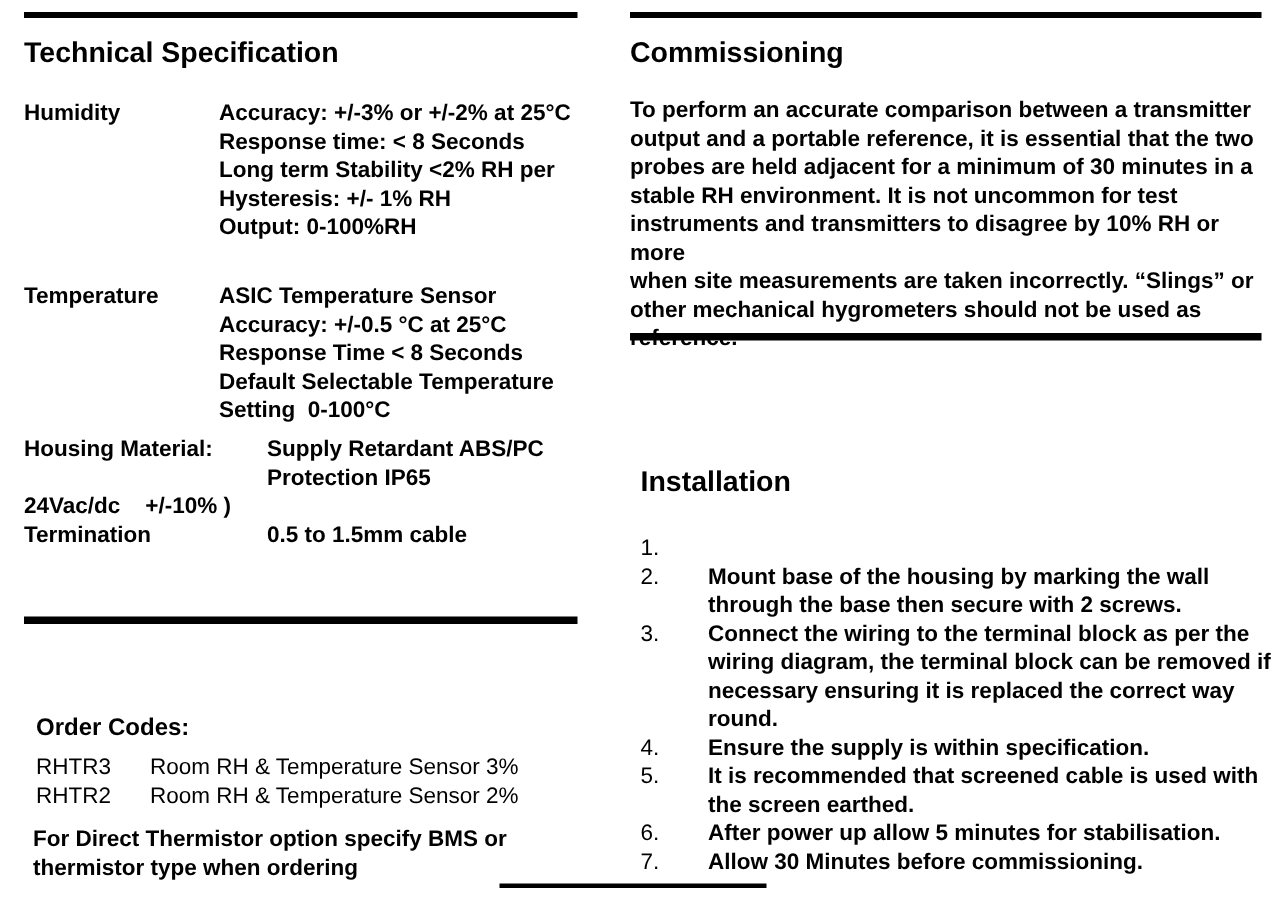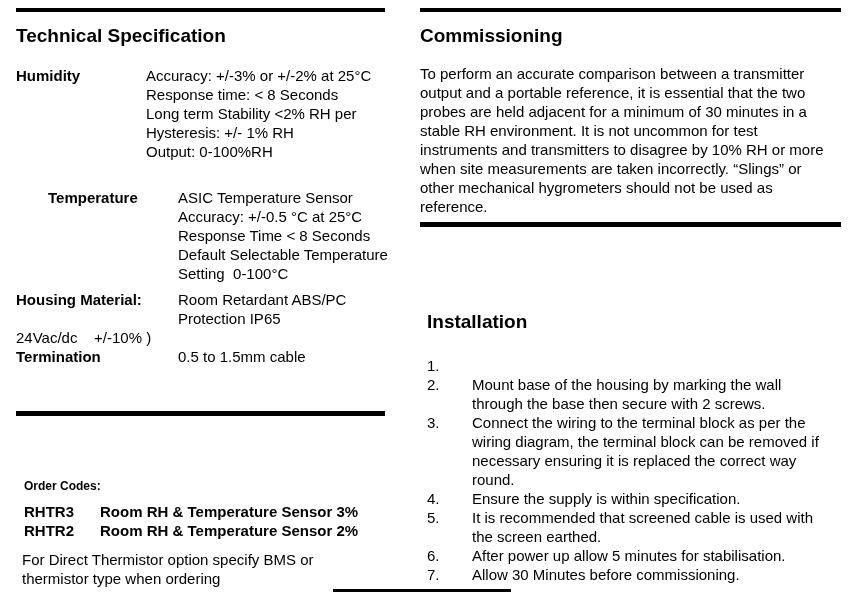--- a/index.html
+++ b/index.html
@@ -6,63 +6,63 @@
   html, body {
     width: 848px; height: 599px;
     background: #ffffff; color: #000000;
     font-family: "Liberation Sans", "DejaVu Sans", sans-serif;
     font-size: 15px; line-height: 19px;
     overflow: hidden; position: relative;
   }
   .abs { position: absolute; }
   .rule { position: absolute; background: #000000; }
   .h1 { font-size: 19px; font-weight: bold; line-height: 21px; white-space: nowrap; }
-  .h2 { font-size: 12px; font-weight: bold; line-height: 20px; white-space: nowrap; }
+  .h2 { font-size: 16px; font-weight: bold; line-height: 20px; white-space: nowrap; }
   .bold { font-weight: bold; }
-  .line { white-space: pre-wrap; }
+  .line { white-space: pre-wrap; font-weight: bold; }
   .spec-grid { display: grid; grid-template-columns: 119px 1fr; gap: 11px; }
   .detail-row { display: grid; grid-template-columns: 162px 1fr; }
   .oc-rows { margin-top: 6px; }
-  .oc-row { display: grid; grid-template-columns: 76px 1fr; font-weight: bold; }
+  .oc-row { display: grid; grid-template-columns: 76px 1fr; font-weight: normal; }
   .li { display: grid; grid-template-columns: 45px 1fr; }
 </style>
 </head>
 <body>
 
 <div class="rule" style="left:16px; top:8px; width:369px; height:4px;"></div>
 
 <div class="abs h1" style="left:16px; top:25px;">Technical Specification</div>
 
 <div class="abs spec-grid" style="left:16px; top:66px; width:369px;">
   <div class="bold">Humidity</div>
   <div>
     <div class="line">Accuracy: +/-3% or +/-2% at 25°C</div>
     <div class="line">Response time: &lt; 8 Seconds</div>
     <div class="line">Long term Stability &lt;2% RH per</div>
     <div class="line">Hysteresis: +/- 1% RH</div>
     <div class="line">Output: 0-100%RH</div>
   </div>
 </div>
 
-<div class="abs spec-grid" style="left:16px; top:188px; width:369px;margin-left:32px;">
+<div class="abs spec-grid" style="left:16px; top:188px; width:369px;">
   <div class="bold">Temperature</div>
   <div>
     <div class="line">ASIC Temperature Sensor</div>
     <div class="line">Accuracy: +/-0.5 °C at 25°C</div>
     <div class="line">Response Time &lt; 8 Seconds</div>
     <div class="line">Default Selectable Temperature</div>
     <div class="line">Setting  0-100°C</div>
   </div>
 </div>
 
 <div class="abs" style="left:16px; top:290px; width:369px;">
   <div class="detail-row">
     <div class="bold">Housing Material:</div>
     <div>
-      <div class="line">Room Retardant ABS/PC</div>
+      <div class="line">Supply Retardant ABS/PC</div>
       <div class="line">Protection IP65</div>
     </div>
   </div>
   <div class="detail-row">
     <div class="line">24Vac/dc    +/-10% )</div>
   </div>
   <div class="detail-row">
     <div class="bold">Termination</div>
     <div class="line">0.5 to 1.5mm cable</div>
   </div>

